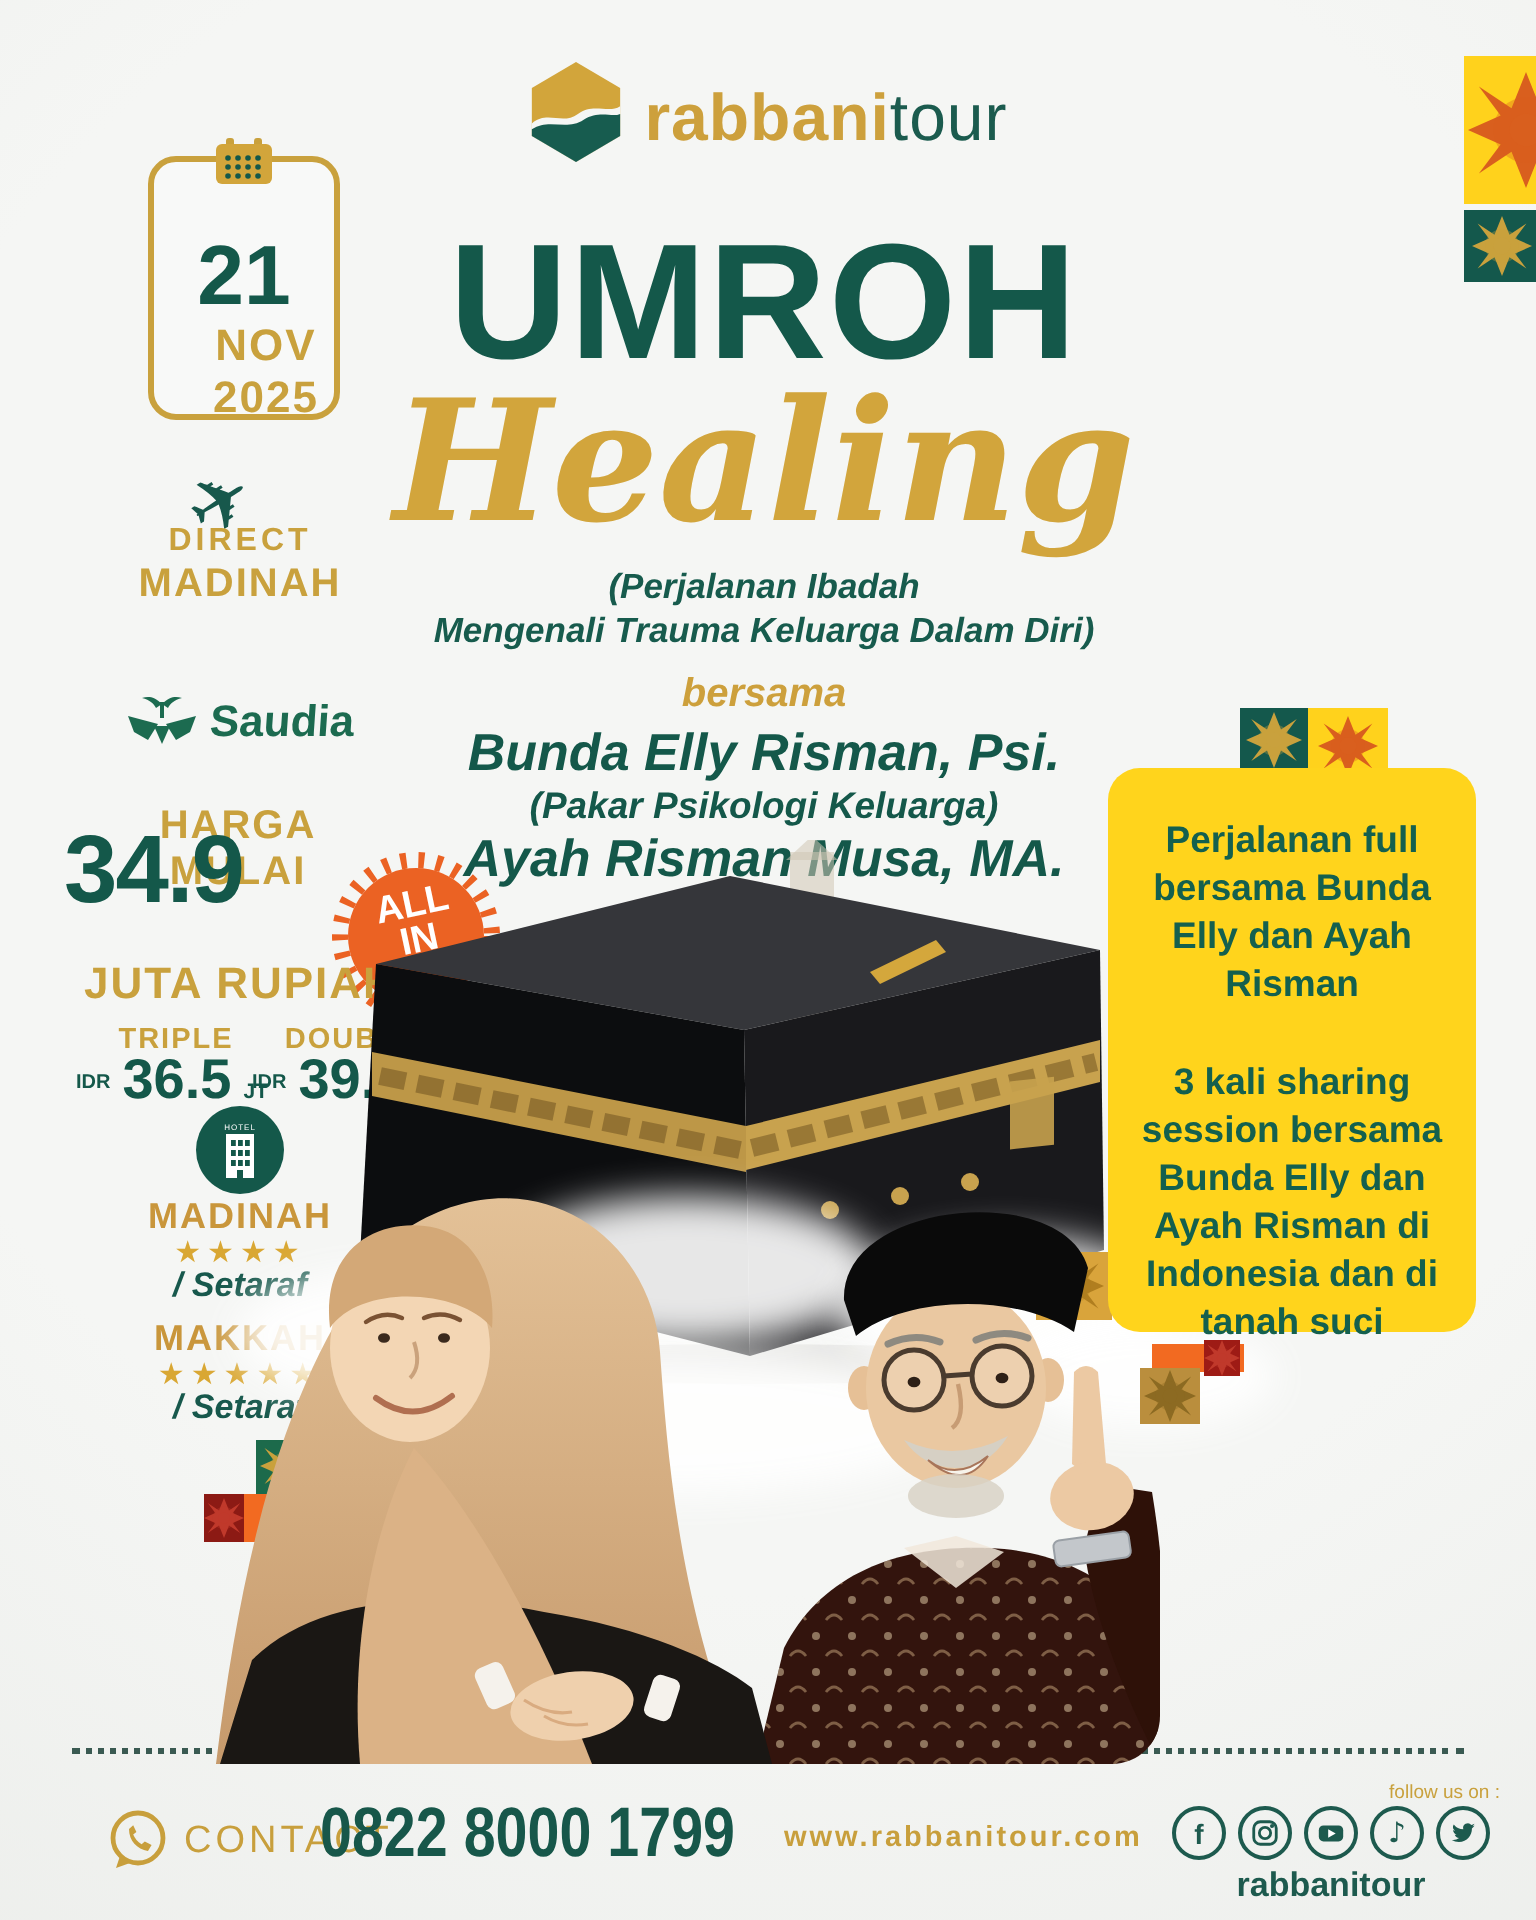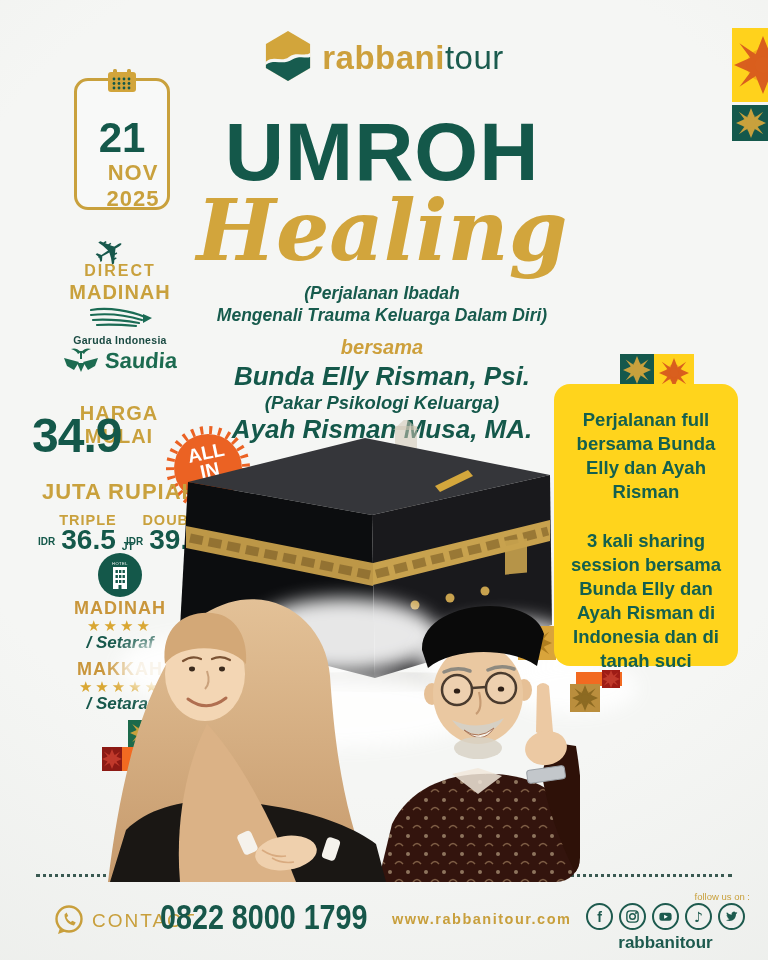--- a/index.html
+++ b/index.html
@@ -153,32 +153,20 @@
   <div class="abs orn" style="left:732px;top:105px;width:36px;height:36px;background:#14584C;">
     <svg width="30" height="30" viewBox="0 0 32 32" style="position:absolute;left:4px;top:3px;">
         <use href="#mandala8" fill="#C9A13D"></use>
       </svg>
   </div>
 
   <div class="abs plane glyph">✈</div>
   <div class="abs direct ctr">DIRECT</div>
   <div class="abs dest ctr">MADINAH</div>
 
-  <div class="abs garuda">
-    <svg width="66" height="26" viewBox="0 0 66 26">
-      <g stroke="#1A6B54" stroke-width="2.2" fill="none" stroke-linecap="round">
-        <path d="M4,4 C22,1 44,5 58,11"></path>
-        <path d="M4,9 C22,7 42,10 55,14"></path>
-        <path d="M6,14 C22,13 40,15 52,17"></path>
-        <path d="M10,19 C24,18 38,19 49,20"></path>
-      </g>
-      <path d="M56,8 L65,12 L56,17 Z" fill="#1A6B54"></path>
-    </svg>
-    <span class="garuda-name">Garuda Indonesia</span>
-  </div>
 
   <div class="abs saudia">
     <svg width="38" height="30" viewBox="0 0 38 30">
       <g fill="#1C6B50">
         <path d="M19,6 C15,2 12,2 9,3 C13,4 15,6 16,8 Z"></path>
         <path d="M19,6 C23,2 26,2 29,3 C25,4 23,6 22,8 Z"></path>
         <rect x="18" y="5" width="2" height="8"></rect>
         <path d="M2,12 L17,16 L12,24 L5,20 Z"></path>
         <path d="M36,12 L21,16 L26,24 L33,20 Z"></path>
         <path d="M15,17 h8 l-4,9 Z"></path>

